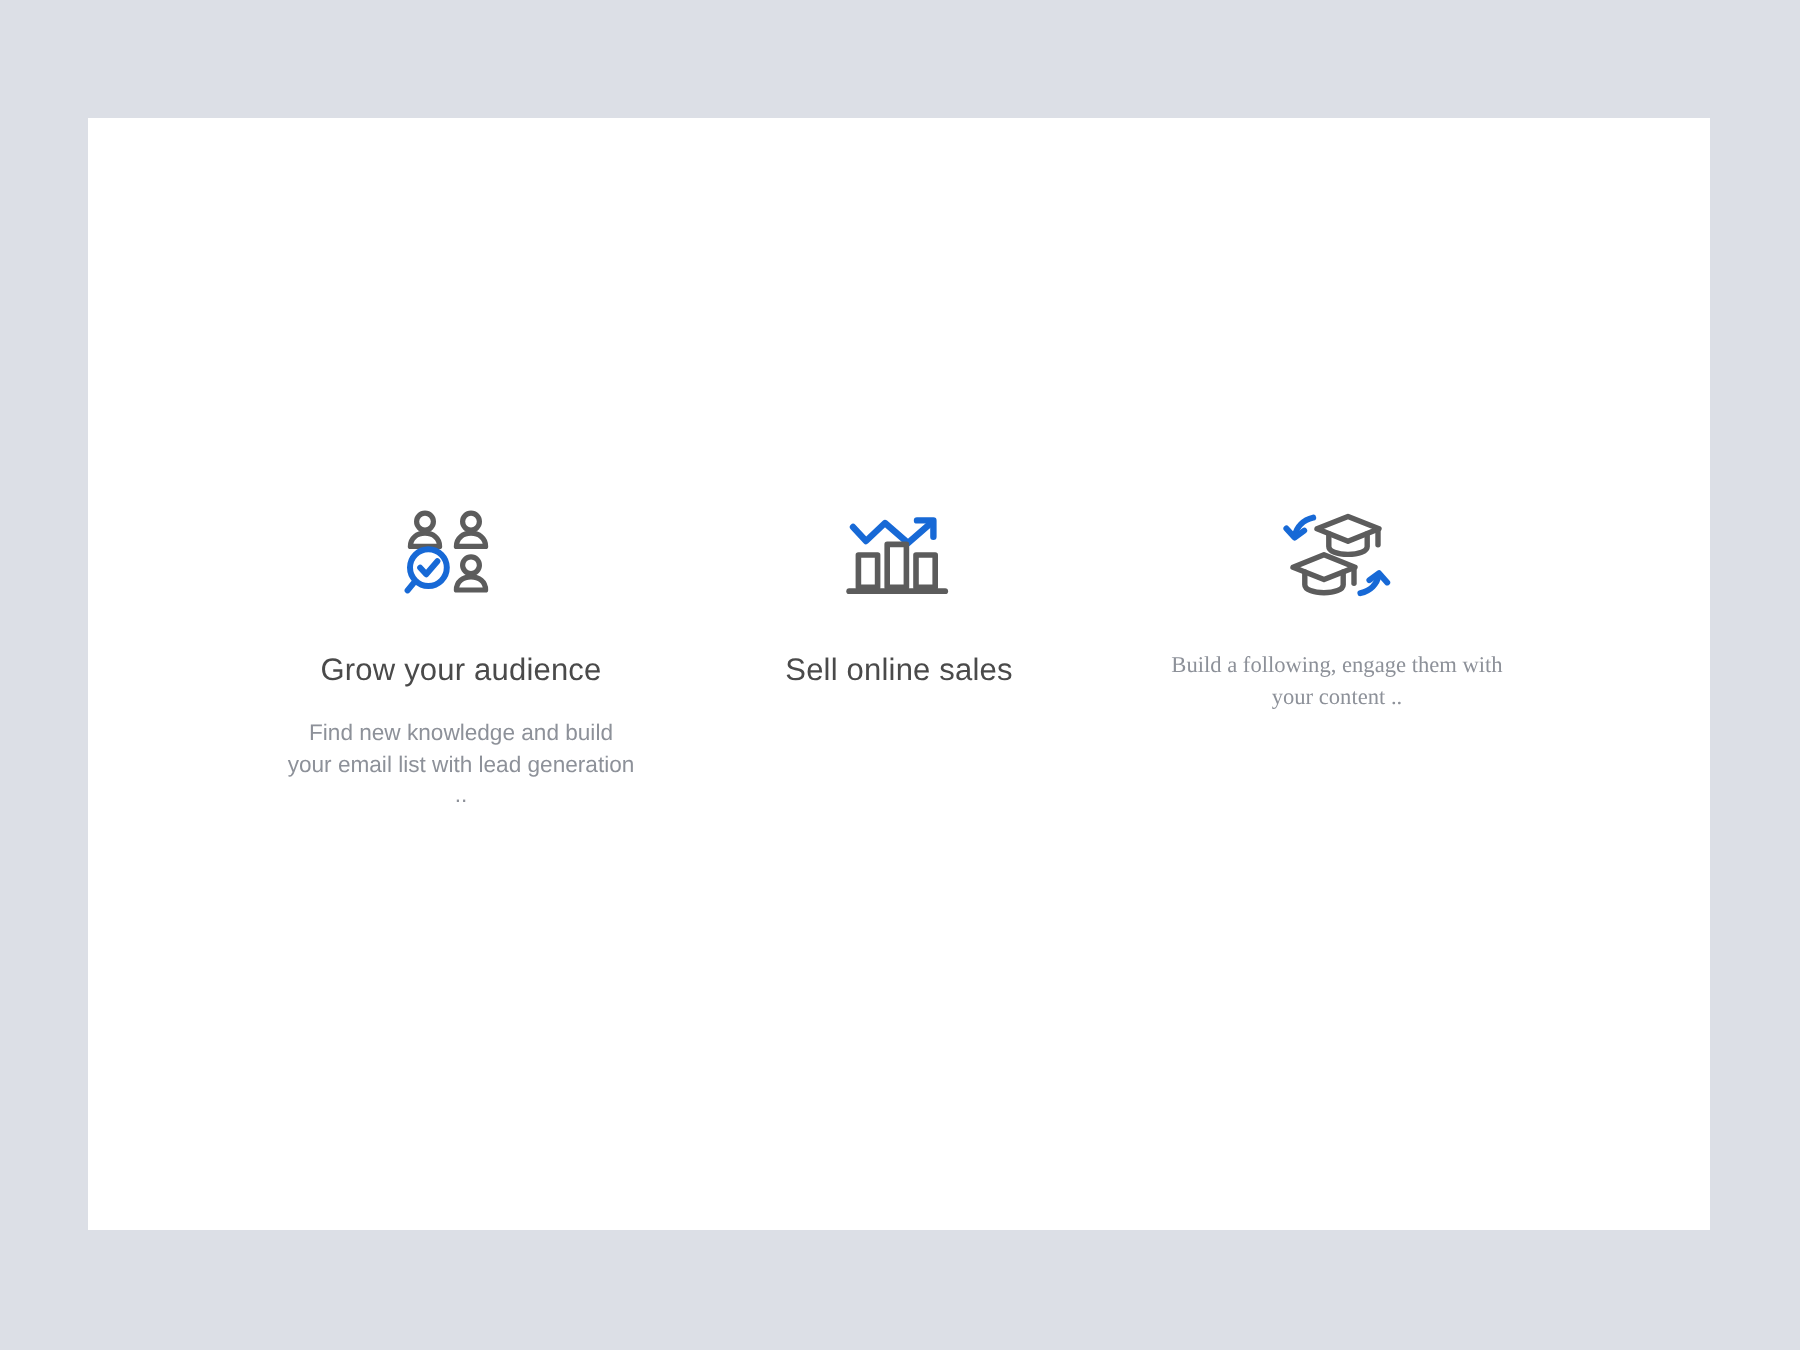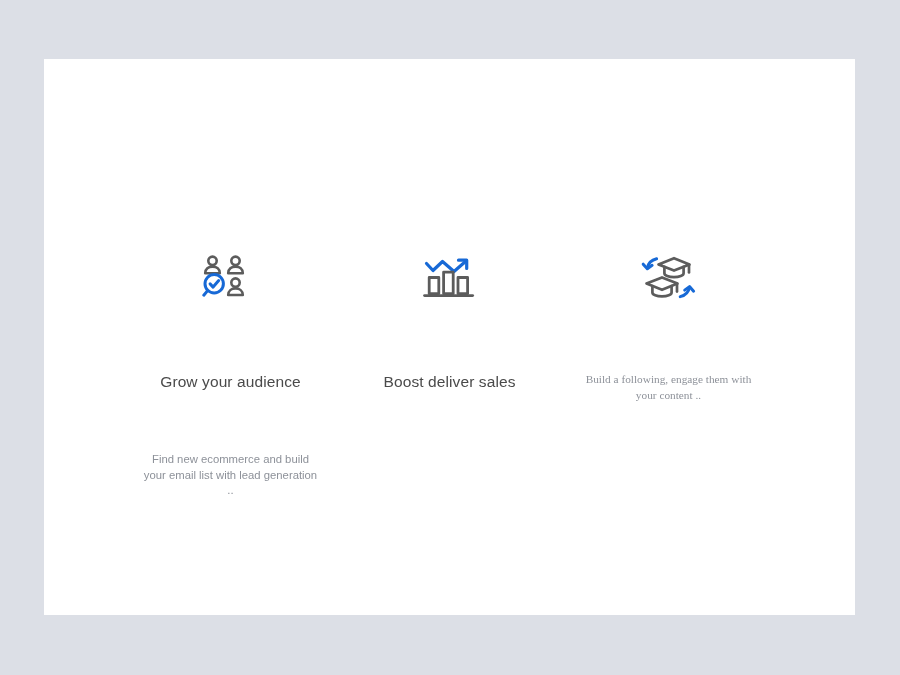--- a/index.html
+++ b/index.html
@@ -38,21 +38,20 @@
     align-items: flex-start;
     justify-content: center;
   }
   .feature {
     width: 219px;
     display: flex;
     flex-direction: column;
     align-items: center;
     text-align: center;
     padding-top: 193px;
-    gap: 46px;
   }
   .feature + .feature {
     margin-left: 0;
   }
   .feature-icon {
     width: 64px;
     height: 52px;
     display: flex;
     align-items: center;
     justify-content: center;
@@ -115,42 +114,42 @@
             </g>
 
             <g stroke="#1769d6" stroke-width="3" stroke-linecap="round" stroke-linejoin="round" fill="none">
               <circle cx="12.2" cy="29.8" r="9.2"></circle>
               <path d="M5.6 36.6 1.8 41.2"></path>
               <path d="M8.1 29.9l3 3.2 5.6-6.5"></path>
             </g>
           </svg>
         </div>
         <div class="feature-title">Grow your audience</div>
-        <div class="feature-desc">Find new ecommerce and build your email list with lead generation ..</div>
+        <div class="feature-desc">Find new knowledge and build your email list with lead generation ..</div>
       </div>
 
       <div class="feature feature-2">
         <div class="feature-icon">
           <svg width="56" height="46" viewBox="0 0 56 46" fill="none" xmlns="http://www.w3.org/2000/svg">
 
             <g stroke="#1769d6" stroke-width="3.2" stroke-linecap="round" stroke-linejoin="round" fill="none">
               <path d="M4.5 8.5 11 15.5 20.5 6.5 32 16.5 43.5 6.5"></path>
               <path d="M36.5 5.2h8.2v8.2"></path>
             </g>
 
             <g stroke="#5c5c5c" stroke-width="2.8" stroke-linejoin="round" fill="none">
               <rect x="7.2" y="22.5" width="9.6" height="16.2"></rect>
               <rect x="21.6" y="17.2" width="9.6" height="21.5"></rect>
               <rect x="36" y="22.5" width="9.6" height="16.2"></rect>
             </g>
 
             <path d="M2.6 40.6h48" stroke="#5c5c5c" stroke-width="2.9" stroke-linecap="round"></path>
           </svg>
         </div>
-        <div class="feature-title">Boost deliver sales</div>
+        <div class="feature-title">Sell online sales</div>
       </div>
 
       <div class="feature feature-3">
         <div class="feature-icon">
           <svg width="58" height="48" viewBox="0 0 58 48" fill="none" xmlns="http://www.w3.org/2000/svg">
 
             <g stroke="#5c5c5c" stroke-width="2.7" stroke-linecap="round" stroke-linejoin="round" fill="none">
               <path d="M18.5 10.4 34 4.2l15.5 6.2L34 16.6z"></path>
               <path d="M24.4 12.8v6.4c0 2.4 4.3 4 9.6 4s9.6-1.6 9.6-4v-6.4"></path>
               <path d="M49 10.8v7.6"></path>

